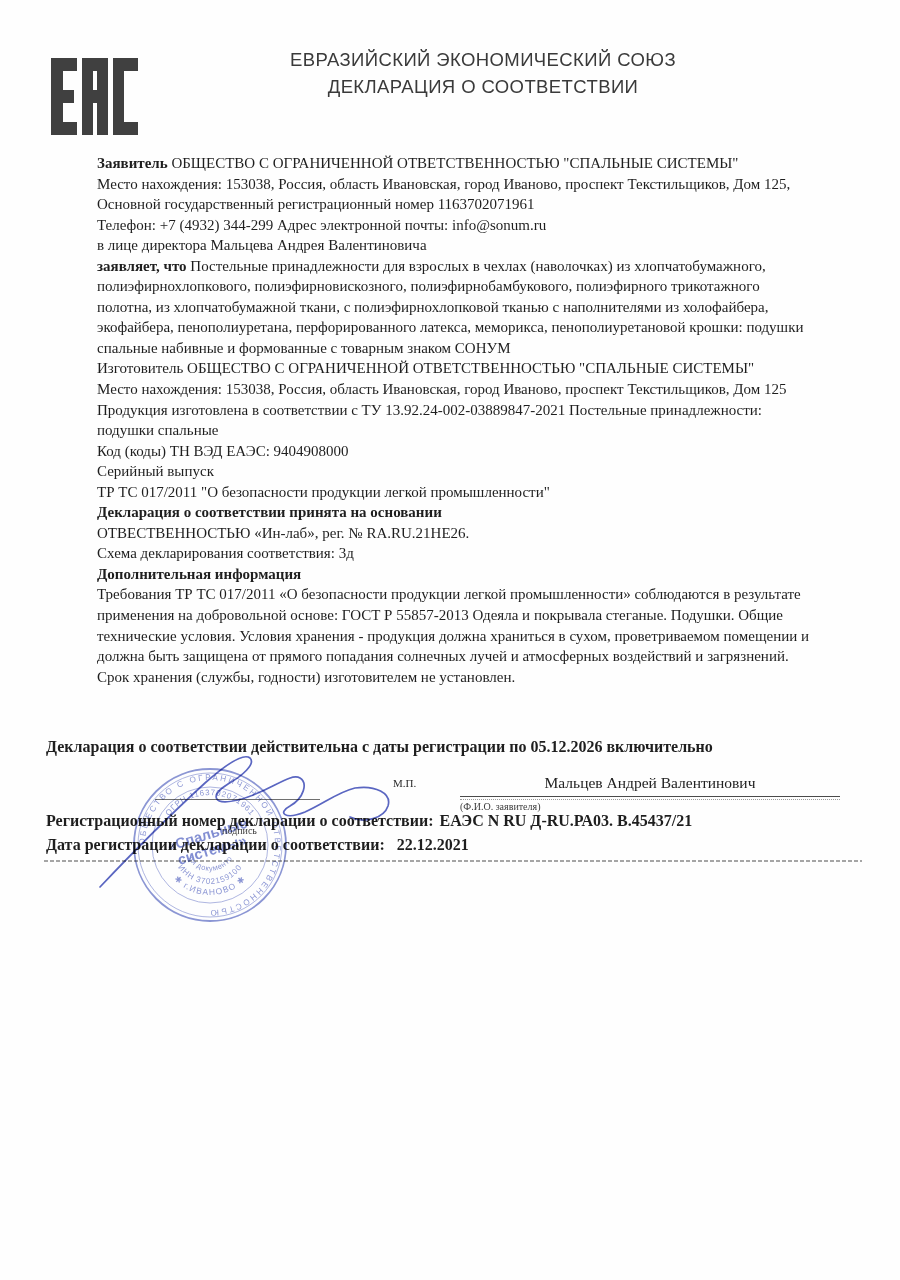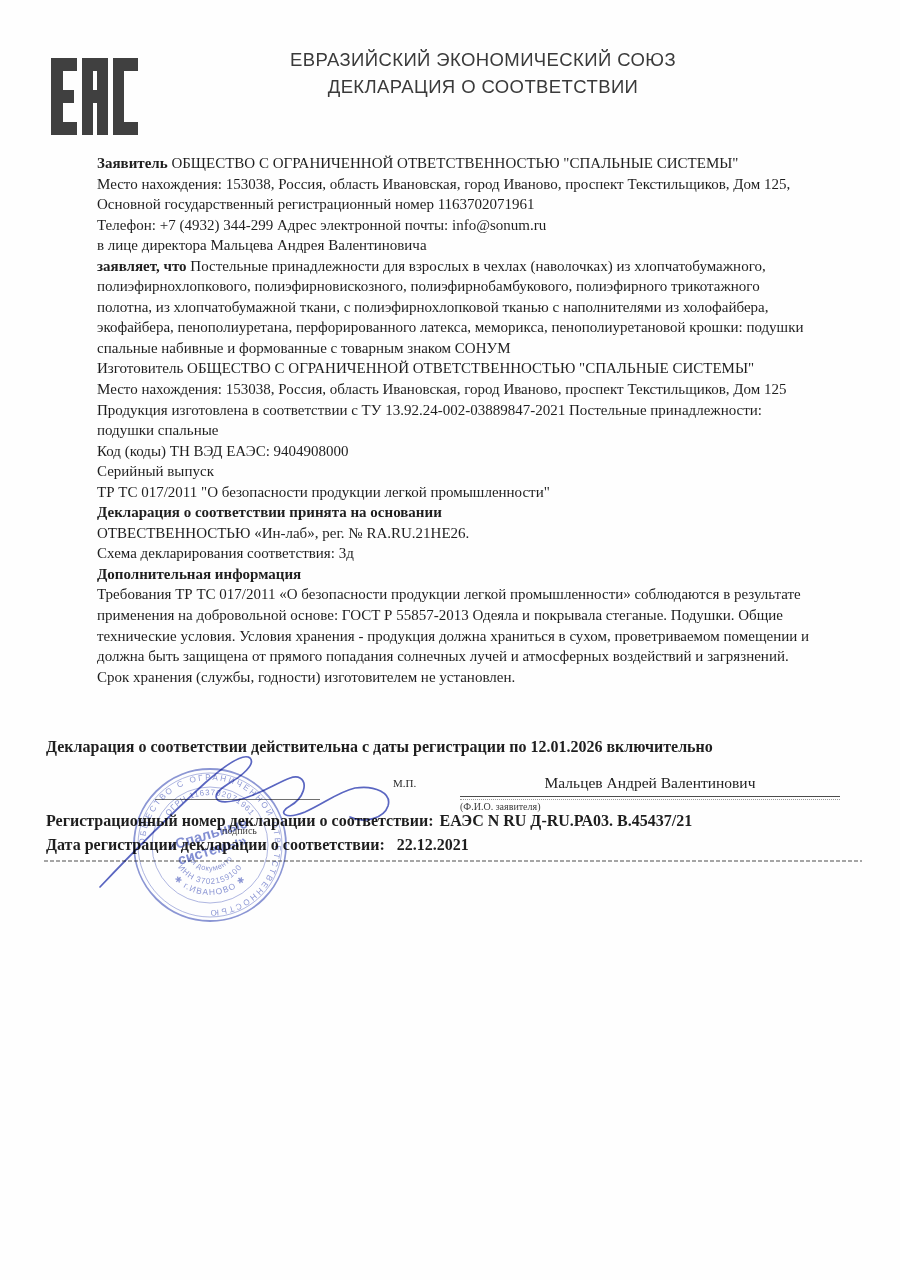--- a/index.html
+++ b/index.html
@@ -114,21 +114,21 @@
       <div class="bline"><span>ОТВЕСТВЕННОСТЬЮ «Ин-лаб», рег. № RA.RU.21НЕ26.</span></div>
       <div class="bline"><span>Схема декларирования соответствия: 3д</span></div>
       <div class="bline"><span class="b">Дополнительная информация</span></div>
       <div class="bline"><span>Требования ТР ТС 017/2011 «О безопасности продукции легкой промышленности» соблюдаются в результате</span></div>
       <div class="bline"><span>применения на добровольной основе: ГОСТ Р 55857-2013 Одеяла и покрывала стеганые. Подушки. Общие</span></div>
       <div class="bline"><span>технические условия. Условия хранения - продукция должна храниться в сухом, проветриваемом помещении и</span></div>
       <div class="bline"><span>должна быть защищена от прямого попадания солнечных лучей и атмосферных воздействий и загрязнений.</span></div>
       <div class="bline"><span>Срок хранения (службы, годности) изготовителем не установлен.</span></div>
     </div>
 
-  <div class="validity">Декларация о соответствии действительна с даты регистрации по 12.01.2026 включительно</div>
+  <div class="validity">Декларация о соответствии действительна с даты регистрации по 05.12.2026 включительно</div>
 
   <div class="mp">М.П.</div>
   <div class="sig-line-left"></div>
   <div class="podpis">подпись</div>
   <div class="name-block">Мальцев Андрей Валентинович</div>
   <div class="name-underline"></div>
   <div class="name-dotline"></div>
   <div class="fio">(Ф.И.О. заявителя)</div>
 
   <div class="reg1"><span class="b">Регистрационный номер декларации о соответствии:</span><span class="reg-gap"></span><span class="b">ЕАЭС N RU Д-RU.РА03. В.45437/21</span></div>

